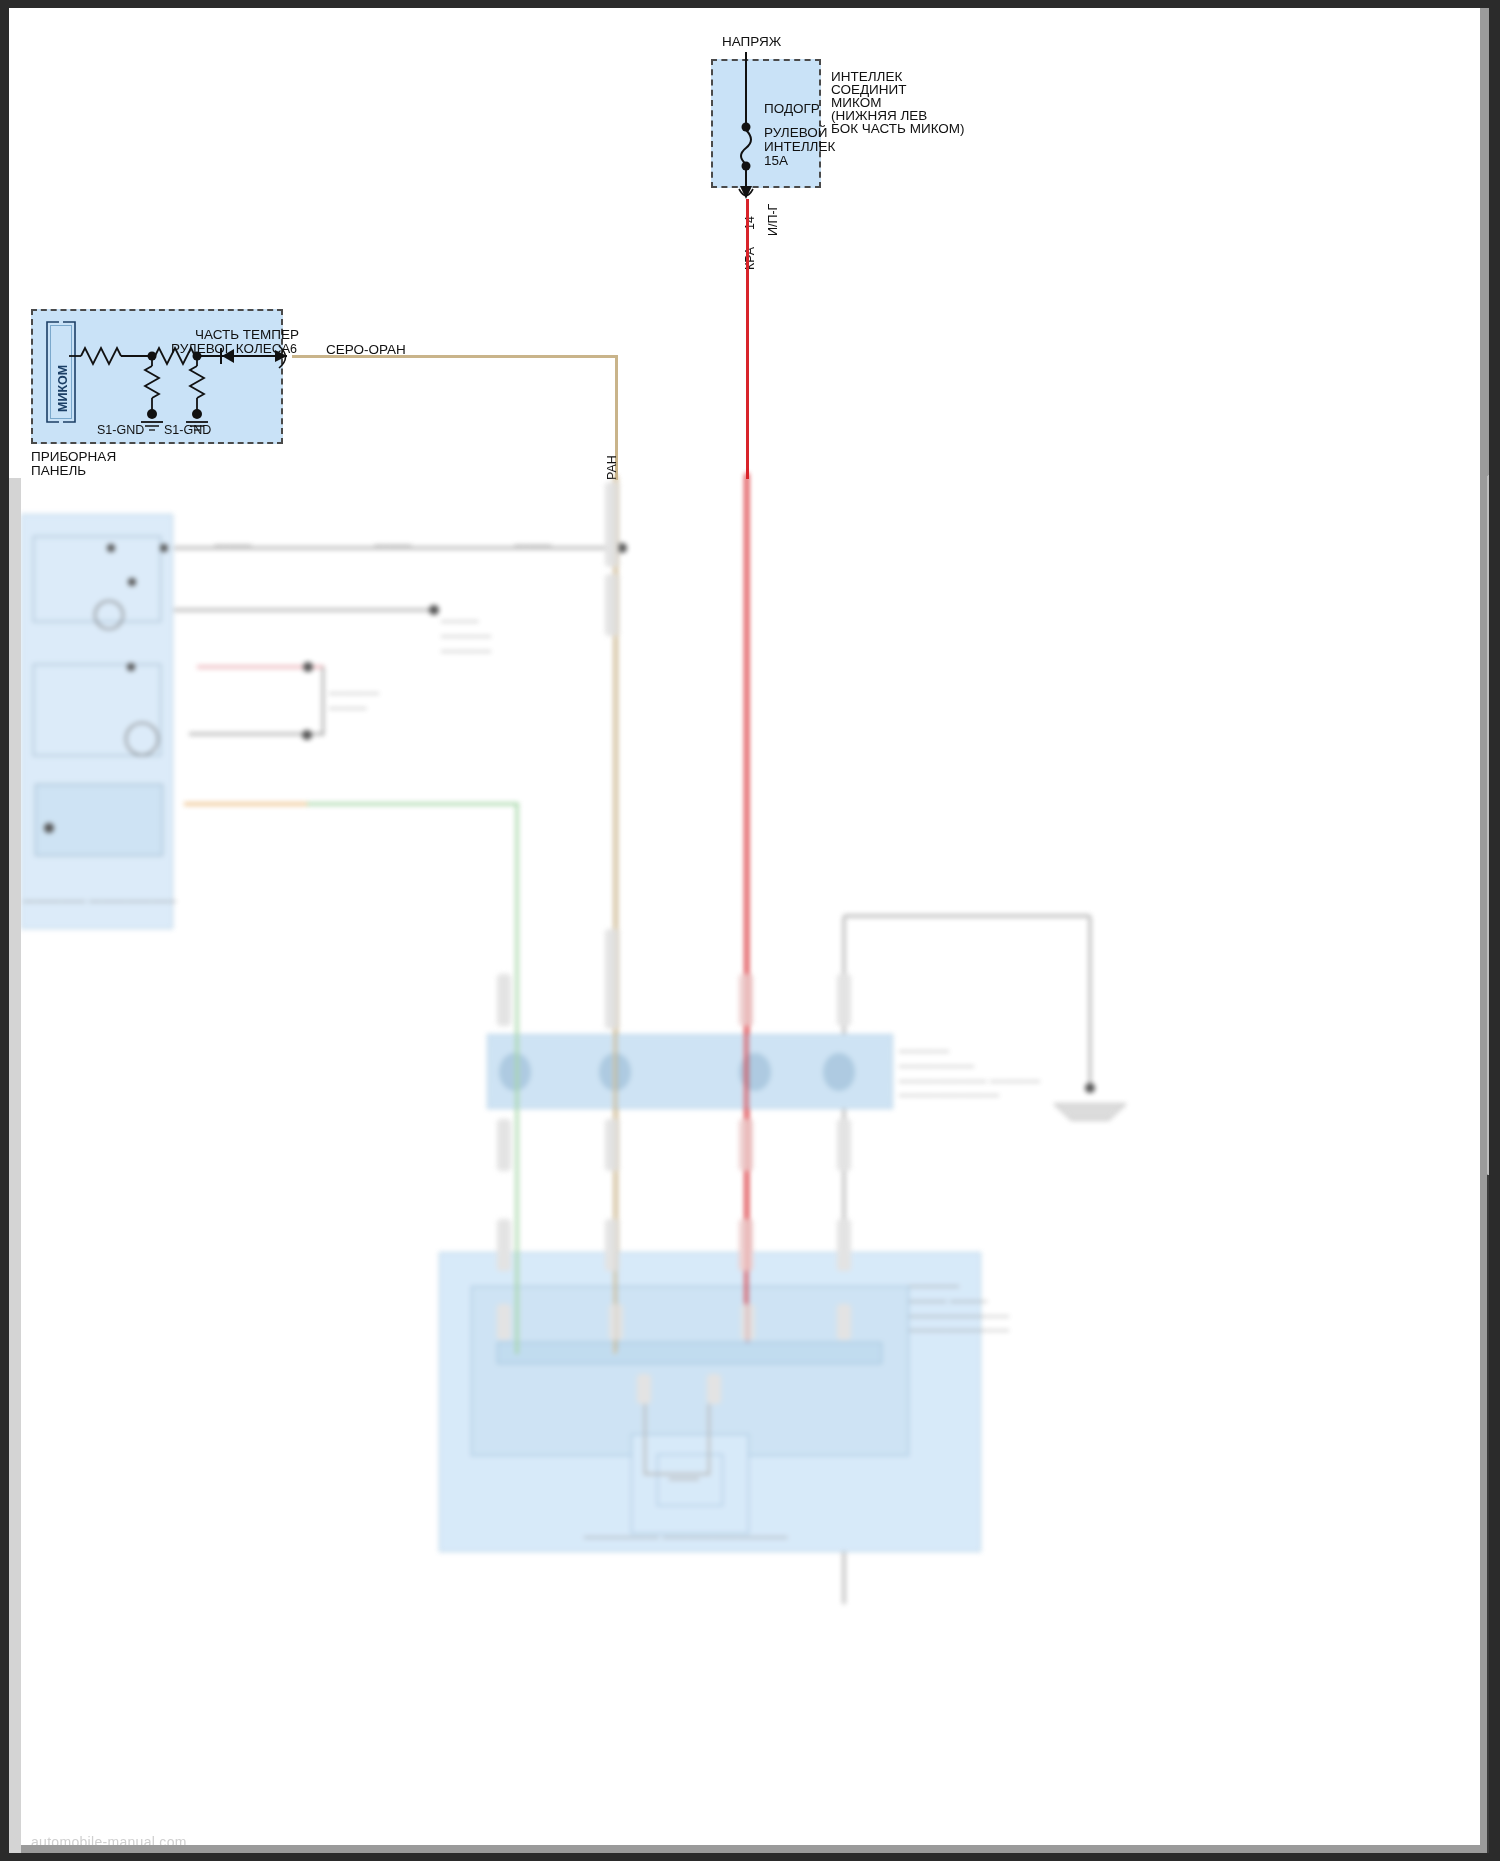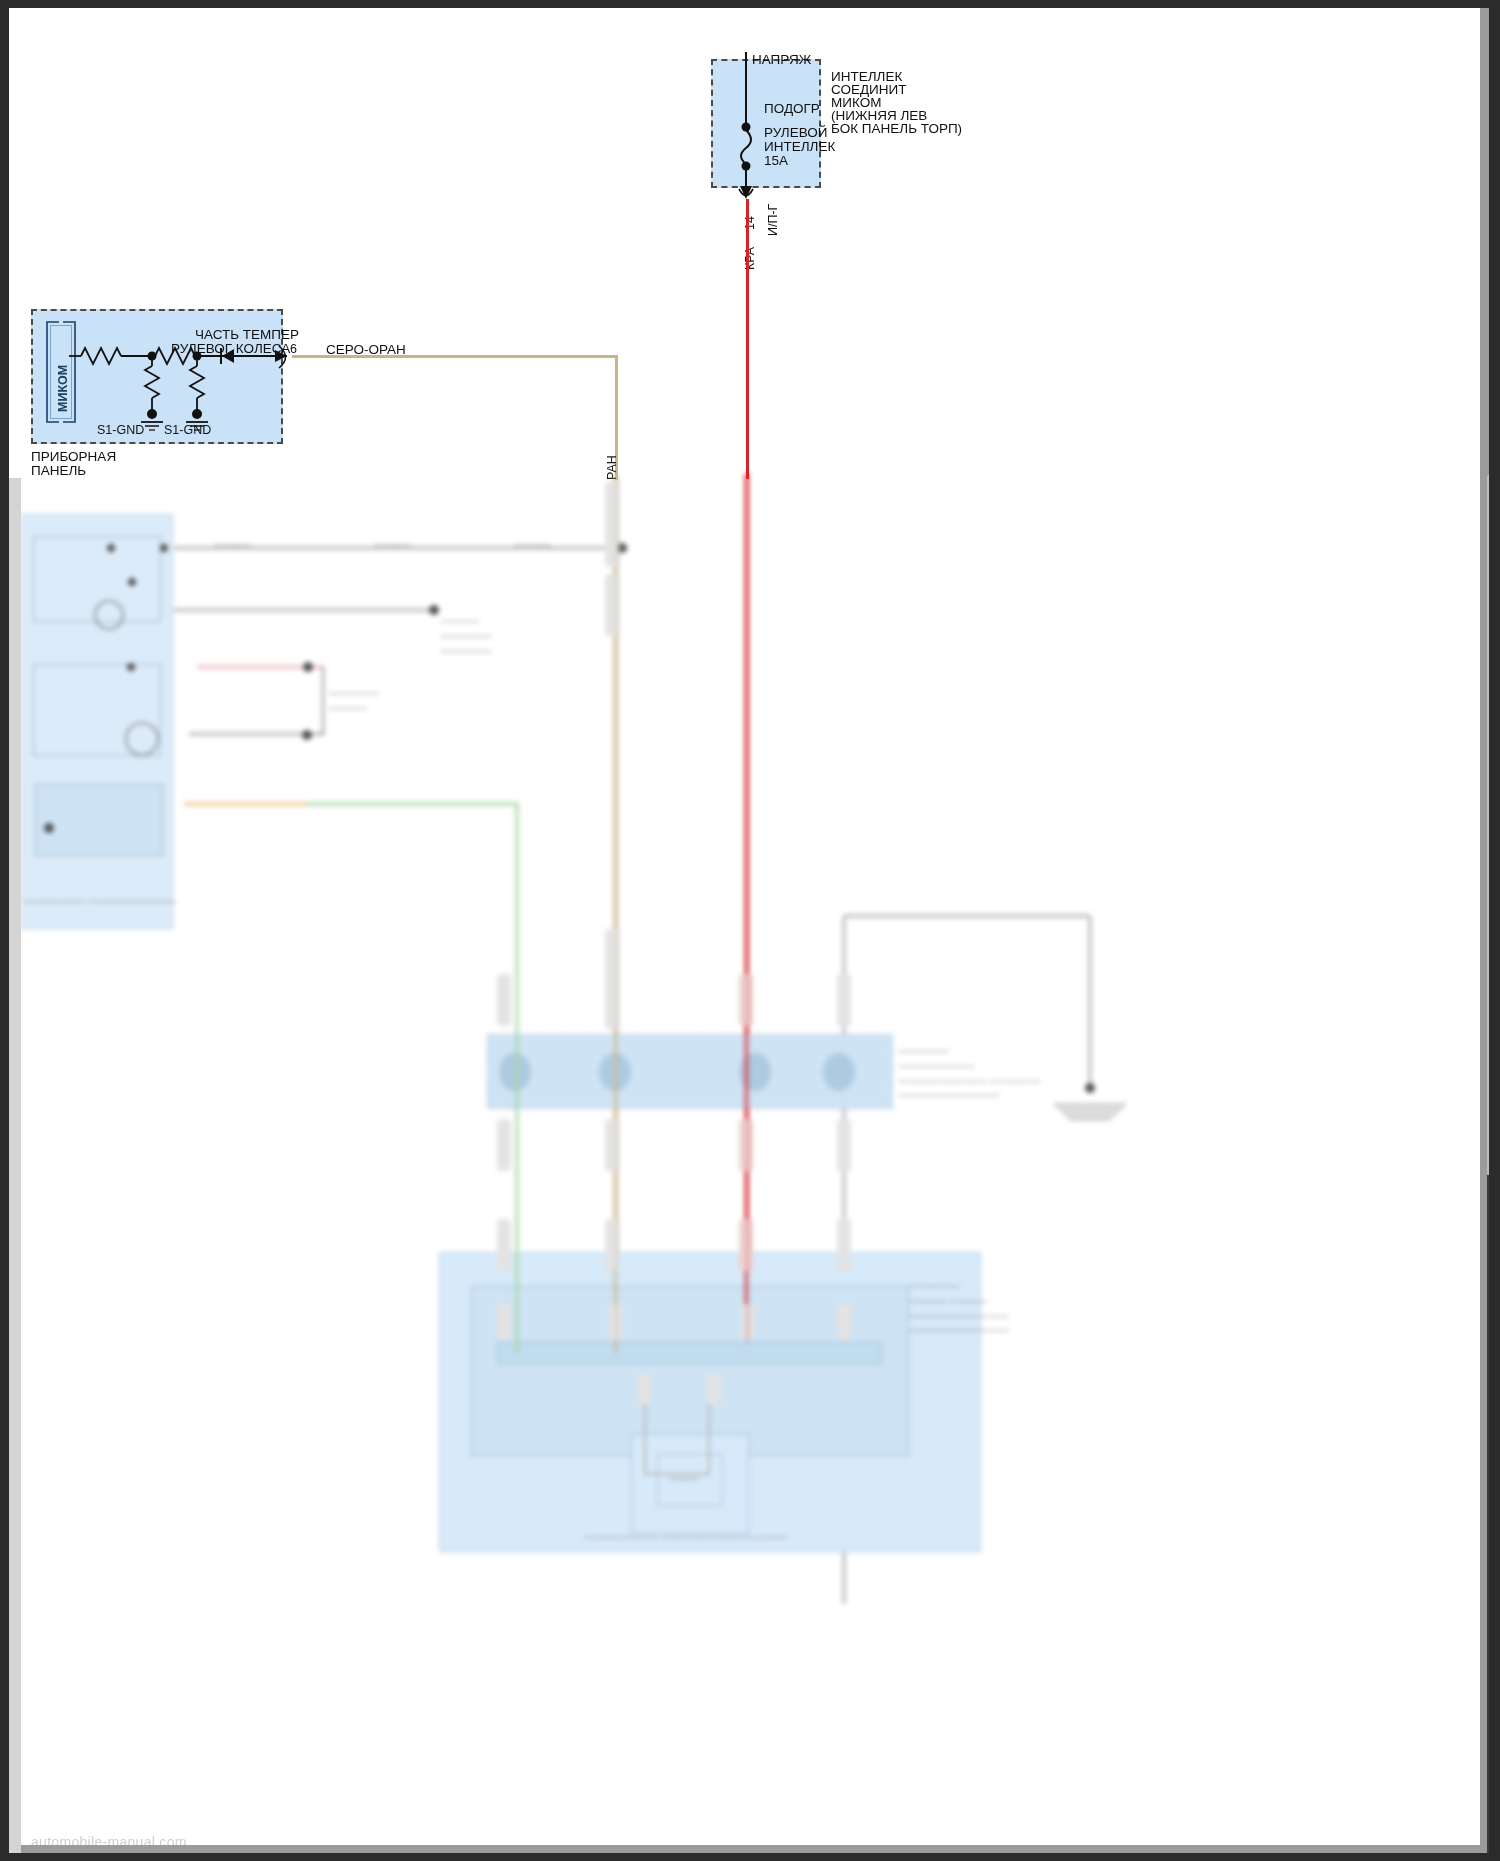--- a/index.html
+++ b/index.html
@@ -54,41 +54,41 @@
 
   <div id="frame-top"></div>
   <div id="frame-left"></div>
   <div id="frame-right"></div>
   <div id="frame-bottom"></div>
 
   <div id="canvas">
 
     <div class="box-dashed" style="left:702px;top:51px;width:110px;height:129px;"></div>
 
-    <div class="lbl lbl-md" style="left:713px;top:60px;transform:translateY(-100%);margin-left:30px;">НАПРЯЖ</div>
+    <div class="lbl lbl-md" style="left:713px;top:42px;transform:translateY(-100%);">НАПРЯЖ</div>
 
     <svg style="position:absolute;left:702px;top:44px;" width="130" height="150">
       <line x1="35" y1="0" x2="35" y2="72" stroke="#111" stroke-width="2"></line>
       <circle cx="35" cy="75" r="4.5" fill="#111"></circle>
       <path d="M35 78 q10 10 0 18 q-10 8 0 16" fill="none" stroke="#111" stroke-width="2"></path>
       <circle cx="35" cy="114" r="4.5" fill="#111"></circle>
       <line x1="35" y1="116" x2="35" y2="140" stroke="#111" stroke-width="2"></line>
       <polygon points="35,147 29,134 41,134" fill="#111"></polygon>
     </svg>
 
     <div class="lbl lbl-md" style="left:755px;top:93px;">ПОДОГР</div>
     <div class="lbl lbl-md" style="left:755px;top:117px;">РУЛЕВОЙ</div>
     <div class="lbl lbl-md" style="left:755px;top:131px;">ИНТЕЛЛЕК</div>
     <div class="lbl lbl-md" style="left:755px;top:145px;">15А</div>
 
     <div class="lbl lbl-md" style="left:822px;top:61px;">ИНТЕЛЛЕК</div>
     <div class="lbl lbl-md" style="left:822px;top:74px;text-align:right;">СОЕДИНИТ</div>
     <div class="lbl lbl-md" style="left:822px;top:87px;">МИКОМ</div>
     <div class="lbl lbl-md" style="left:822px;top:100px;">(НИЖНЯЯ ЛЕВ</div>
-    <div class="lbl lbl-md" style="left:822px;top:113px;">БОК ПАНЕЛЬ ТОРП)</div>
+    <div class="lbl lbl-md" style="left:822px;top:113px;">БОК ЧАСТЬ МИКОМ)</div>
 
     <svg style="position:absolute;left:722px;top:181px;" width="34" height="18">
       <path d="M8 0 q7 13 14 0" fill="none" stroke="#111" stroke-width="1.6"></path>
     </svg>
 
     <div class="lbl lbl-sm vert" style="left:734px;top:222px;transform:rotate(-90deg);">14</div>
     <div class="lbl lbl-sm vert" style="left:757px;top:228px;transform:rotate(-90deg);">И/П-Г</div>
     <div class="lbl lbl-sm vert" style="left:734px;top:262px;transform:rotate(-90deg);">КРА</div>
 
     <div class="wire w-v" style="left:737px;top:191px;height:280px;background:#d8232a;"></div>

